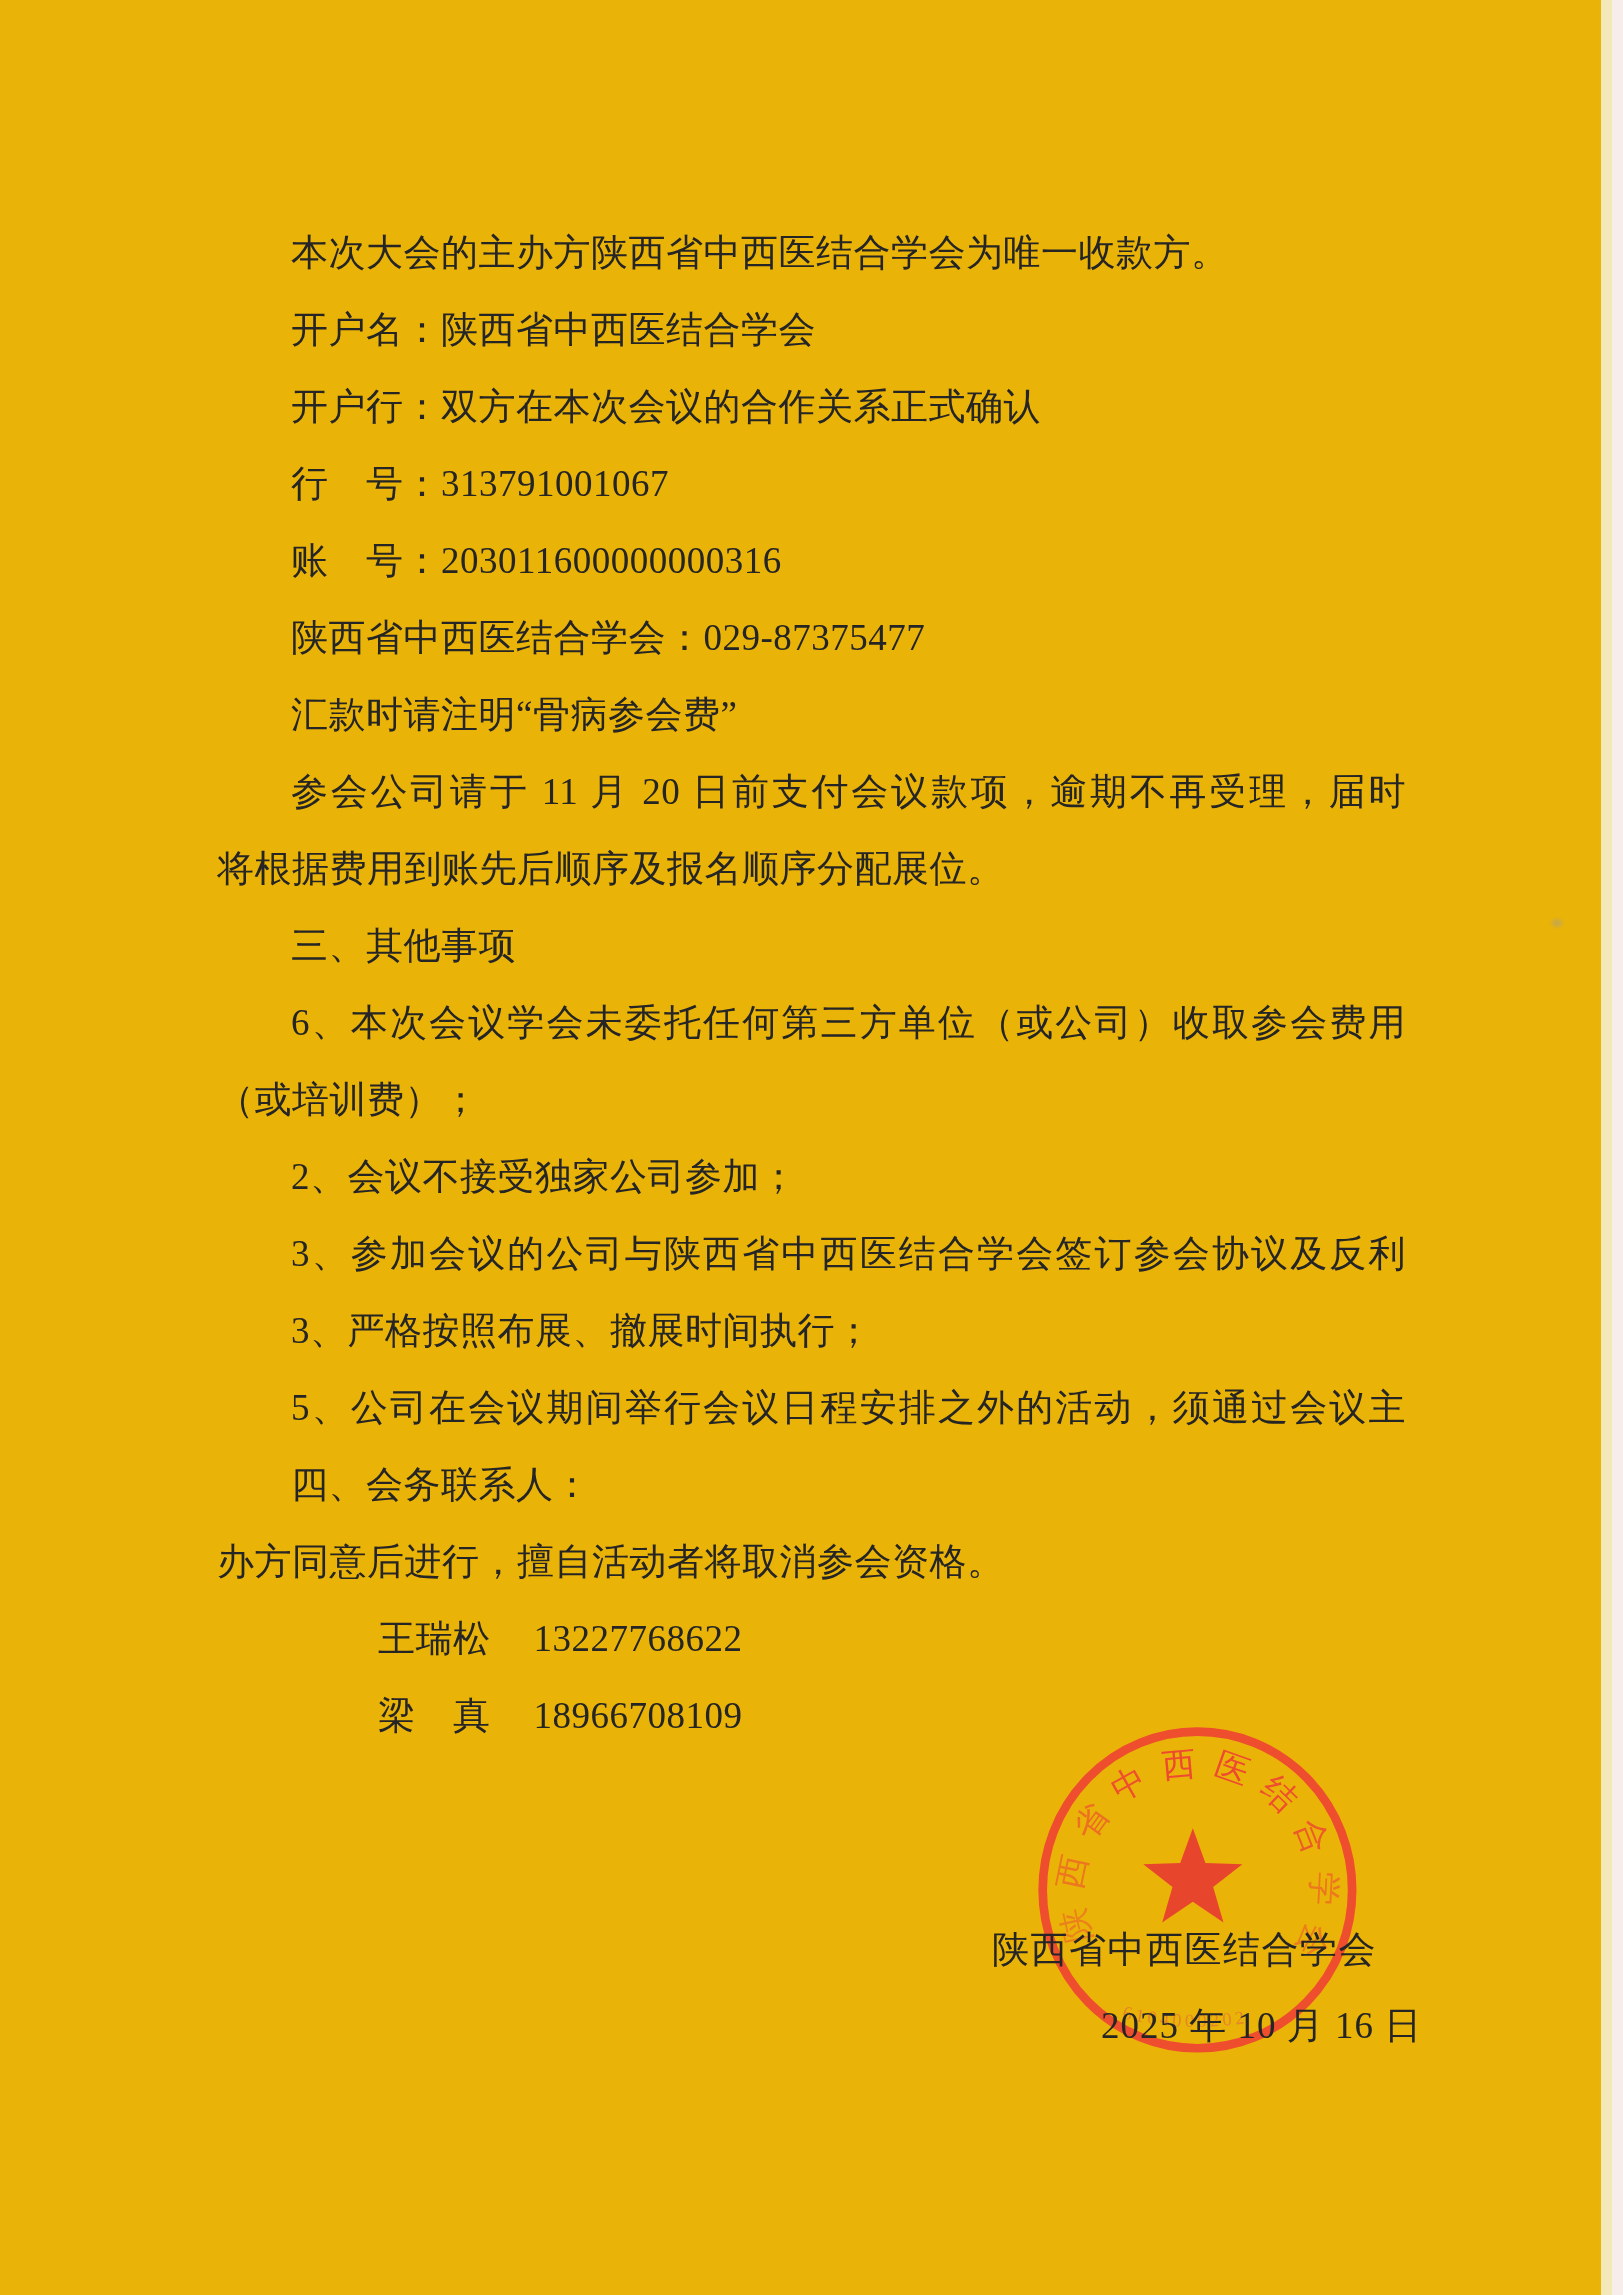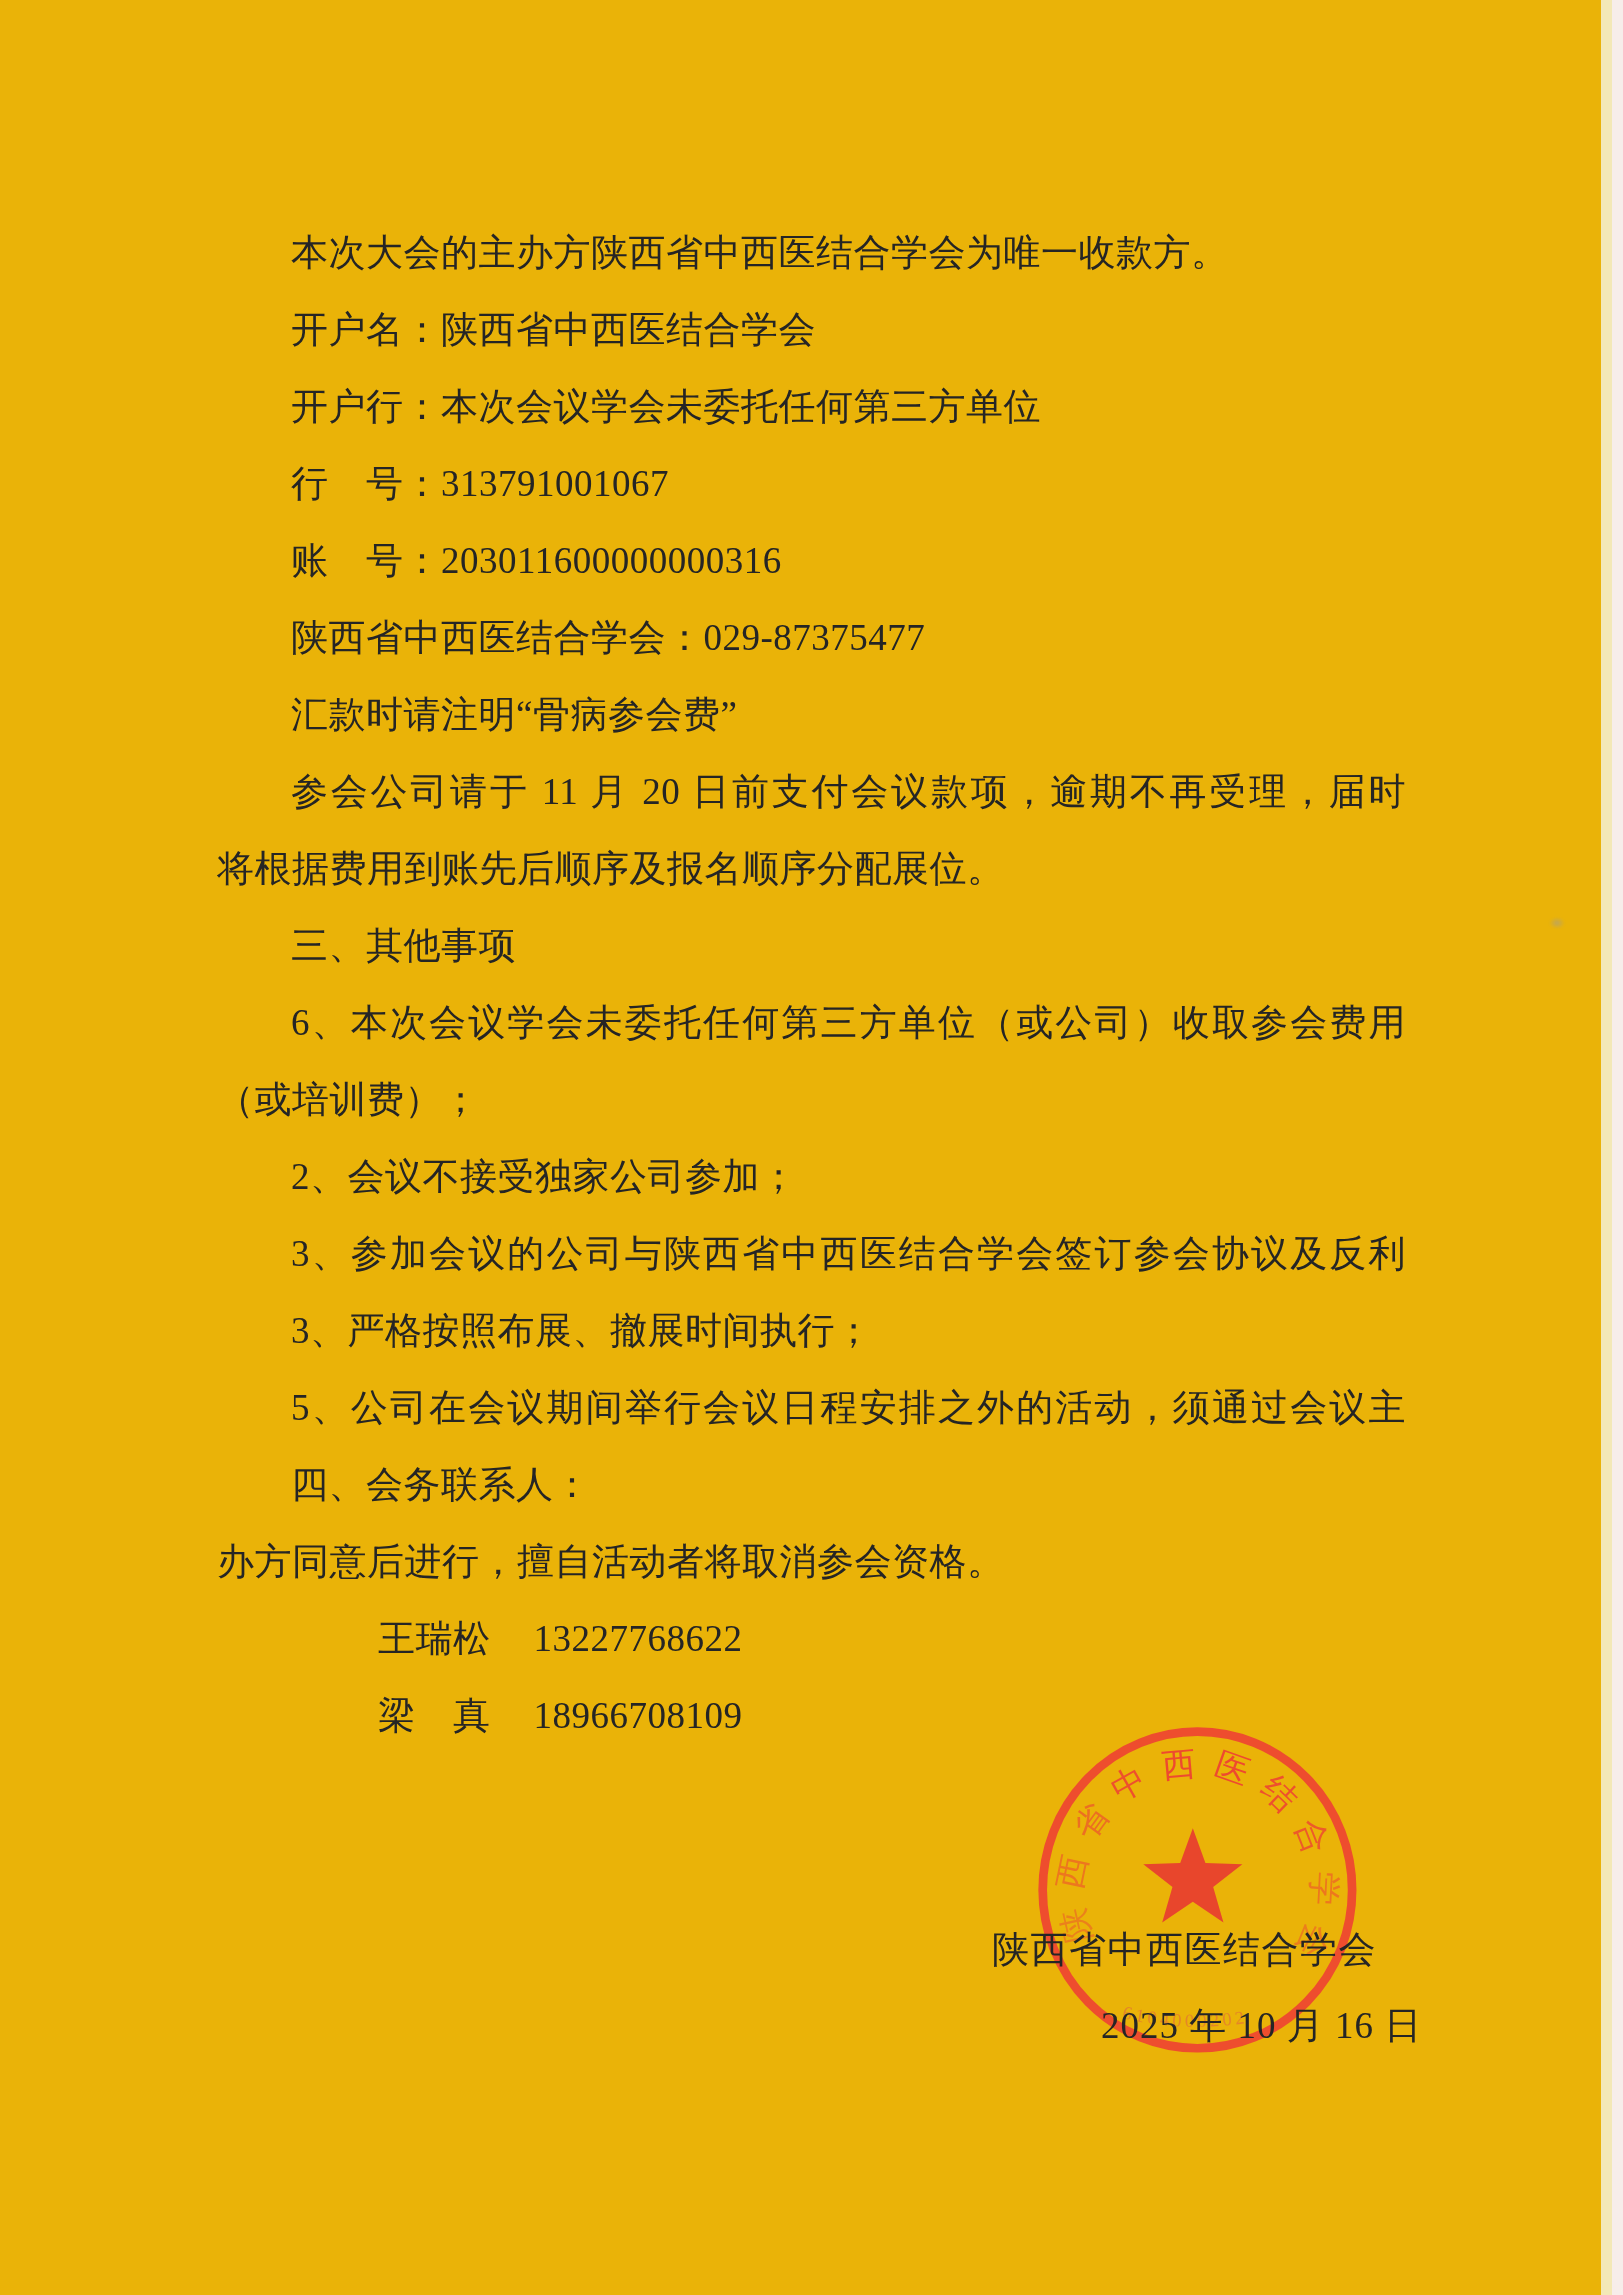--- a/index.html
+++ b/index.html
@@ -43,21 +43,21 @@
   .edge-b { position:absolute; left:1612px; top:0; width:11.2px; height:2295px; background:#f8f0f7; opacity:.95; }
 </style>
 </head>
 <body>
 
 <div class="page">
 
   <div id="text-flow">
       <div class="line indent">本次大会的主办方陕西省中西医结合学会为唯一收款方。</div>
       <div class="line indent">开户名：陕西省中西医结合学会</div>
-      <div class="line indent">开户行：本次会议学会未委托任何第三方单位</div>
+      <div class="line indent">开户行：双方在本次会议的合作关系正式确认</div>
       <div class="line indent">行　号：313791001067</div>
       <div class="line indent">账　号：203011600000000316</div>
       <div class="line indent">陕西省中西医结合学会：029-87375477</div>
       <div class="line indent">汇款时请注明“骨病参会费”</div>
       <div class="line indent fill">参会公司请于 11 月 20 日前支付会议款项，逾期不再受理，届时</div>
       <div class="line flush">将根据费用到账先后顺序及报名顺序分配展位。</div>
       <div class="line indent">三、其他事项</div>
       <div class="line indent fill">6、本次会议学会未委托任何第三方单位（或公司）收取参会费用</div>
       <div class="line flush">（或培训费）；</div>
       <div class="line indent">2、会议不接受独家公司参加；</div>

